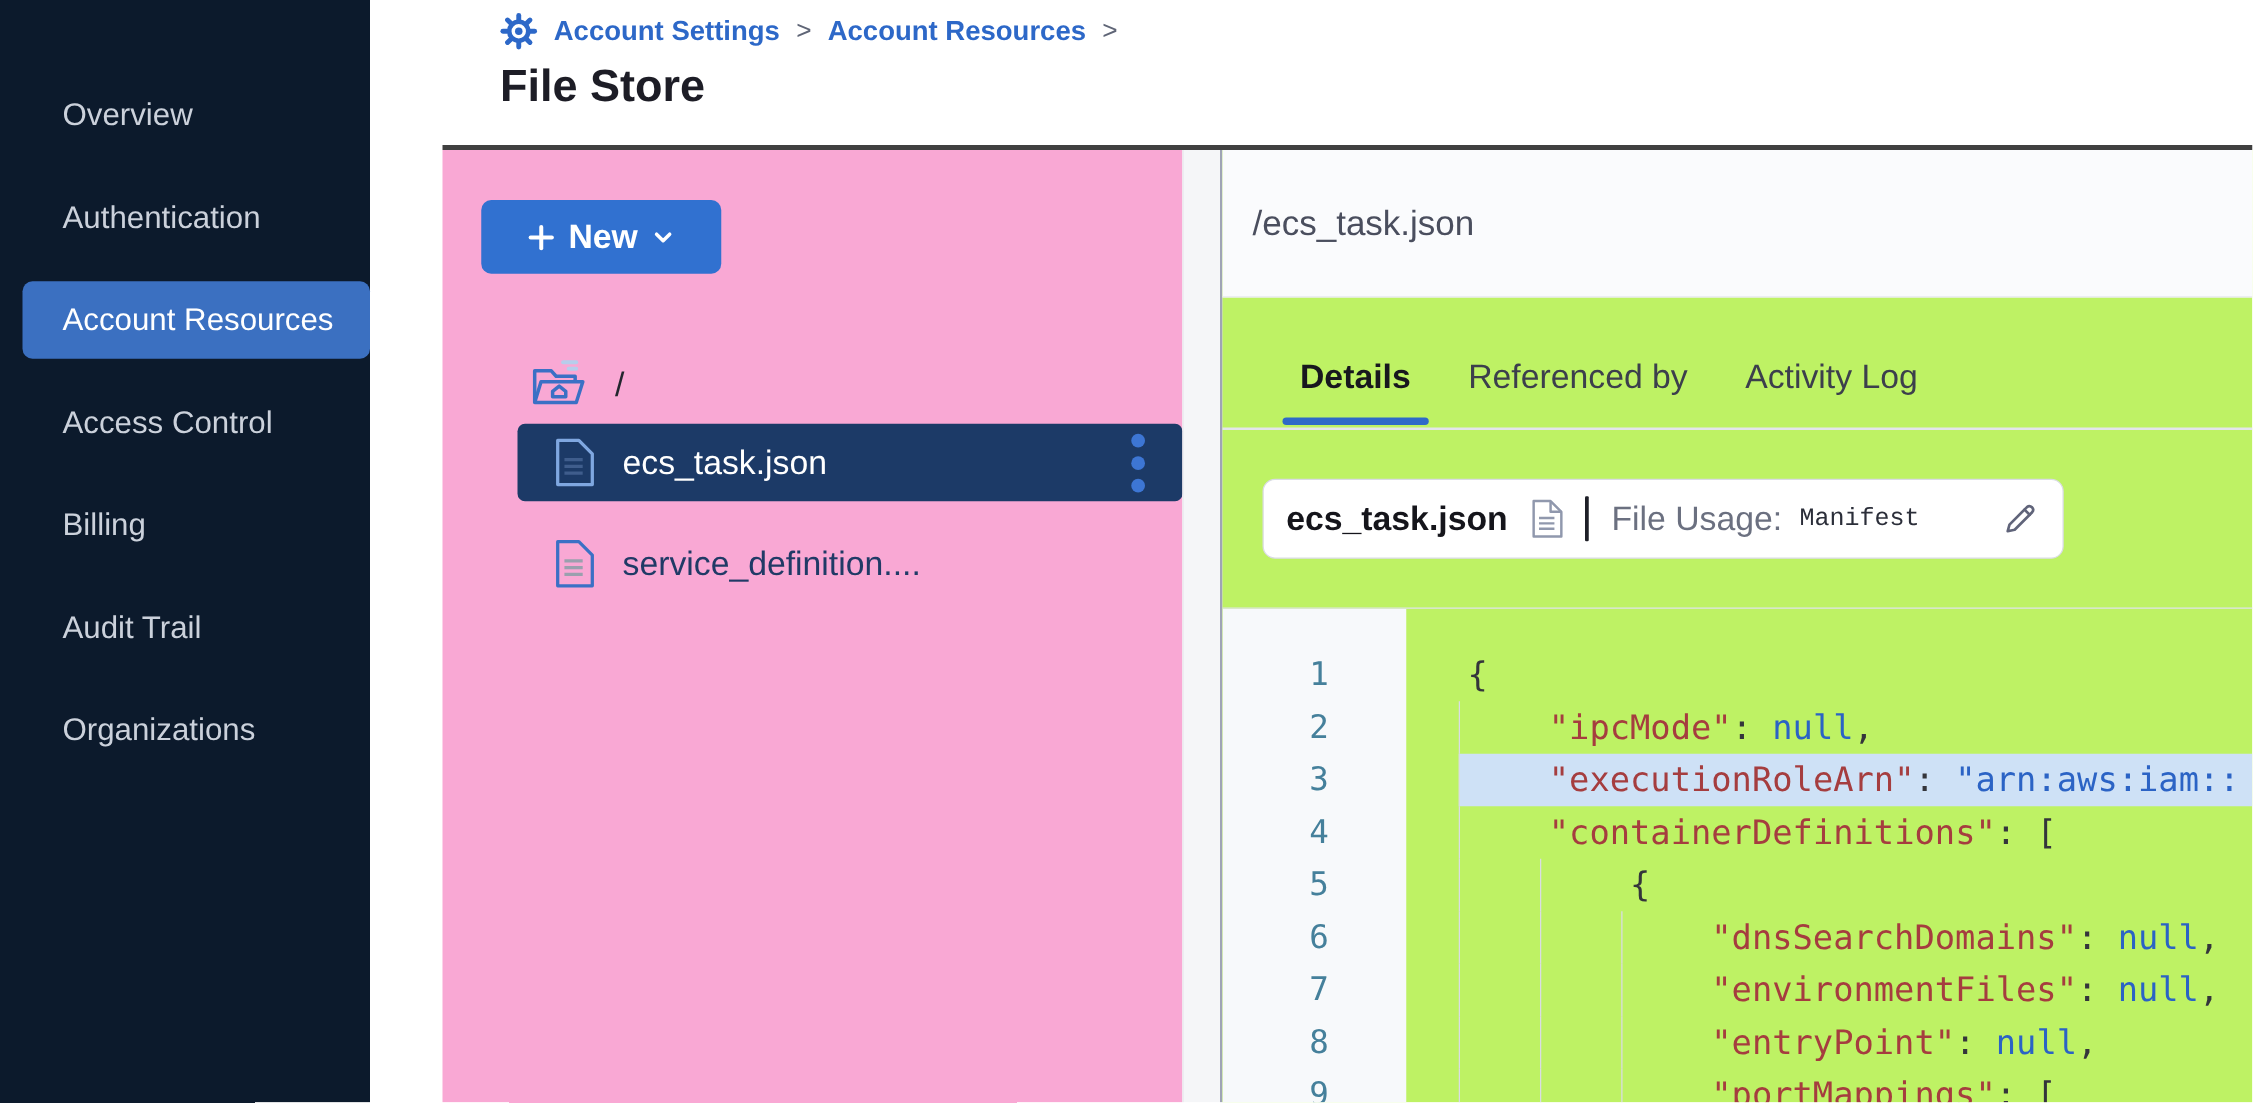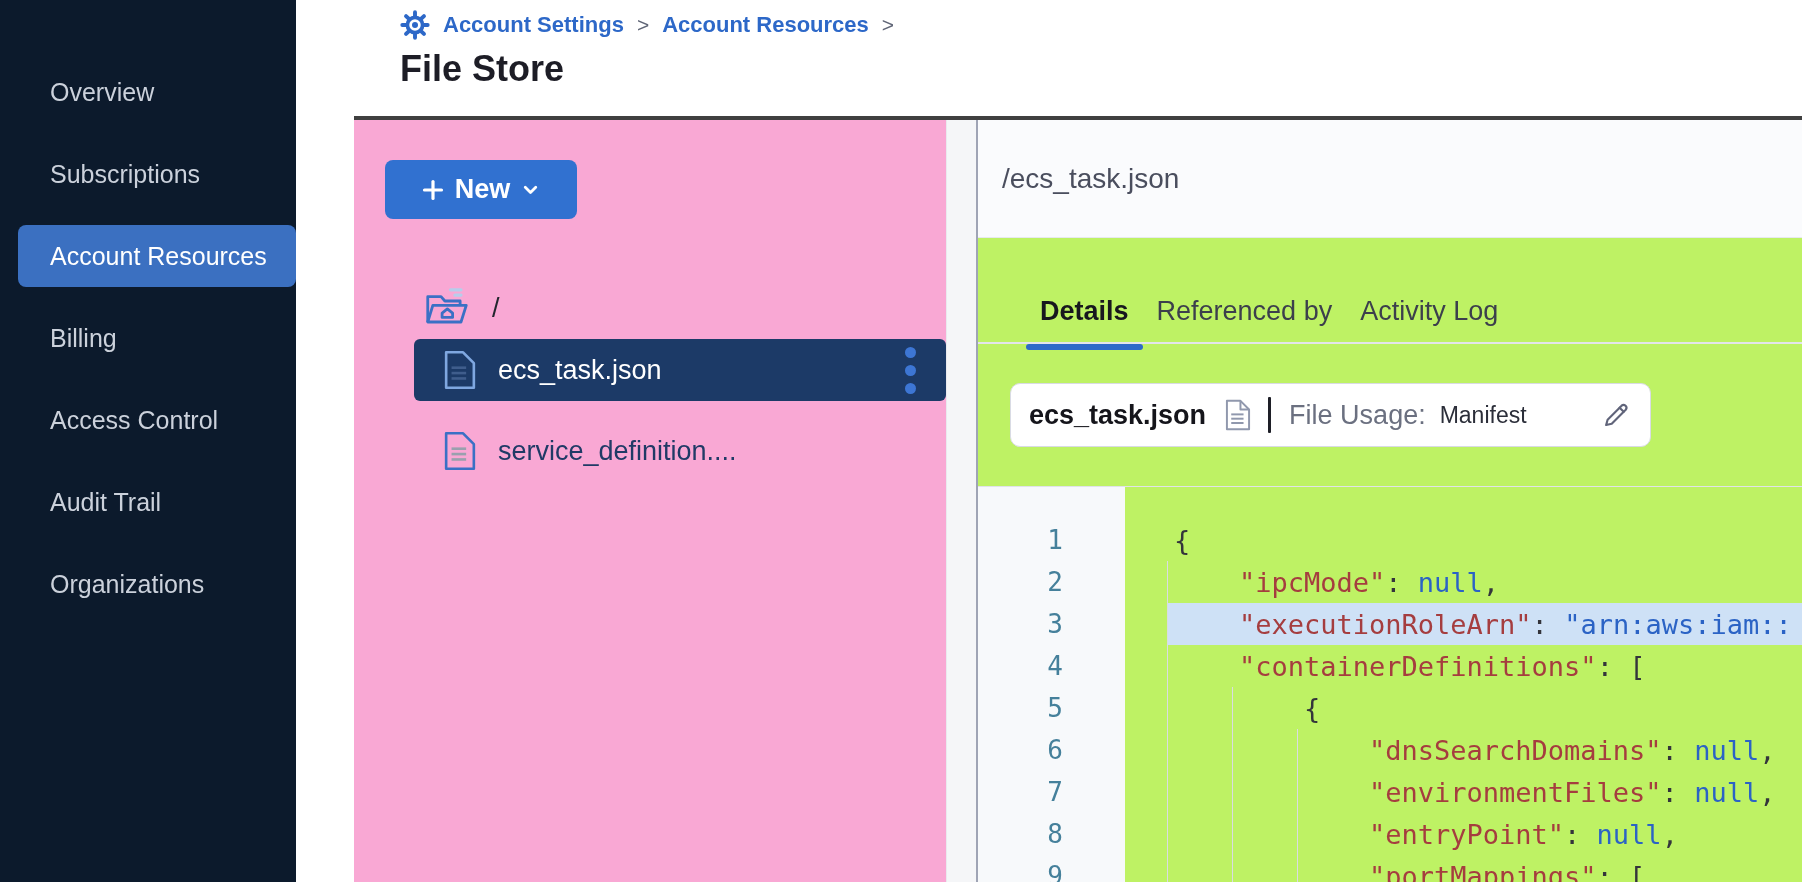--- a/index.html
+++ b/index.html
@@ -40,33 +40,33 @@
   .file-row .ficon{margin-left:28px;display:flex;}
   .dots{margin-left:auto;margin-right:30px;display:flex;flex-direction:column;gap:7px;cursor:pointer;}
   .dots span{width:11px;height:11px;border-radius:50%;background:#3d76d4;}
 
   
   .detail-panel{position:absolute;left:978px;top:120px;width:824px;height:762px;background:#bef264;}
   .path-strip{position:absolute;left:0;top:0;width:824px;height:118px;background:#fafbfd;border-bottom:1px solid #e7e9ee;
               box-sizing:border-box;display:flex;align-items:center;}
   .path-text{margin-left:24px;font-size:28px;color:#4a4e5e;}
 
-  .tabs{position:absolute;left:48px;top:151px;height:80px;display:flex;text-align:right;}
+  .tabs{position:absolute;left:48px;top:141px;height:80px;display:flex;gap:18px;text-align:right;}
   .tab{position:relative;display:flex;align-items:center;padding:0 14px;font-size:27px;color:#3c3f4c;cursor:pointer;}
   .tab.active{font-weight:700;color:#17171e;}
   .tab.active::after{content:"";position:absolute;left:0;right:0;bottom:1px;height:6px;background:#2e6ac8;border-radius:4px;}
   .tabs-rule{position:absolute;left:0;top:222px;width:824px;height:2px;background:#e3e5eb;}
 
   .file-card{position:absolute;left:32px;top:263px;width:641px;height:64px;border:1px solid #d9dbe4;border-radius:10px;
              box-sizing:border-box;background:#ffffff;display:flex;align-items:center;padding:0 18px;}
   .file-card .cname{font-size:27px;font-weight:700;color:#15151b;}
   .file-card .cicon{margin-left:18px;display:flex;}
   .vbar{width:3px;height:36px;background:#1e1f27;margin-left:16px;border-radius:1px;}
   .usage-label{margin-left:18px;font-size:27px;color:#6b7080;}
-  .usage-value{margin-left:14px;font-size:23px;color:#2b2e39;}
+  .usage-value{margin-left:14px;font-size:20px;color:#2b2e39;font-family:Liberation Mono, monospace;}
   .pencil{margin-left:auto;display:flex;cursor:pointer;}
 
   .code-rule{position:absolute;left:0;top:366px;width:824px;height:1px;background:#e0e3e9;}
   .code-area{position:absolute;left:0;top:367px;width:824px;height:395px;overflow:hidden;}
   .gutter{position:absolute;left:0;top:0;width:147px;height:395px;background:#f7f9fb;box-sizing:border-box;
           padding-top:32px;}
   .gutter .ln{height:42px;line-height:42px;text-align:right;padding-right:62px;
               font-family:"DejaVu Sans Mono",monospace;font-size:26px;color:#45809b;}
   .code-lines{position:absolute;left:189px;top:0;right:0;height:395px;padding-top:32px;box-sizing:border-box;}
   .code-line{height:42px;display:flex;align-items:stretch;white-space:pre;}
@@ -79,30 +79,30 @@
 <body>
 
 <div id="stage">
 
   <div class="sidebar">
     <div class="side-nav">
         <div class="side-item">
           <span class="side-label">Overview</span>
         </div>
         <div class="side-item">
-          <span class="side-label">Subscriptions</span>
+          <span class="side-label">Authentication</span>
         </div>
         <div class="side-item active">
           <span class="side-label">Account Resources</span>
         </div>
         <div class="side-item">
+          <span class="side-label">Access Control</span>
+        </div>
+        <div class="side-item">
           <span class="side-label">Billing</span>
-        </div>
-        <div class="side-item">
-          <span class="side-label">Access Control</span>
         </div>
         <div class="side-item">
           <span class="side-label">Audit Trail</span>
         </div>
         <div class="side-item">
           <span class="side-label">Organizations</span>
         </div>
       </div>
   </div>
 

